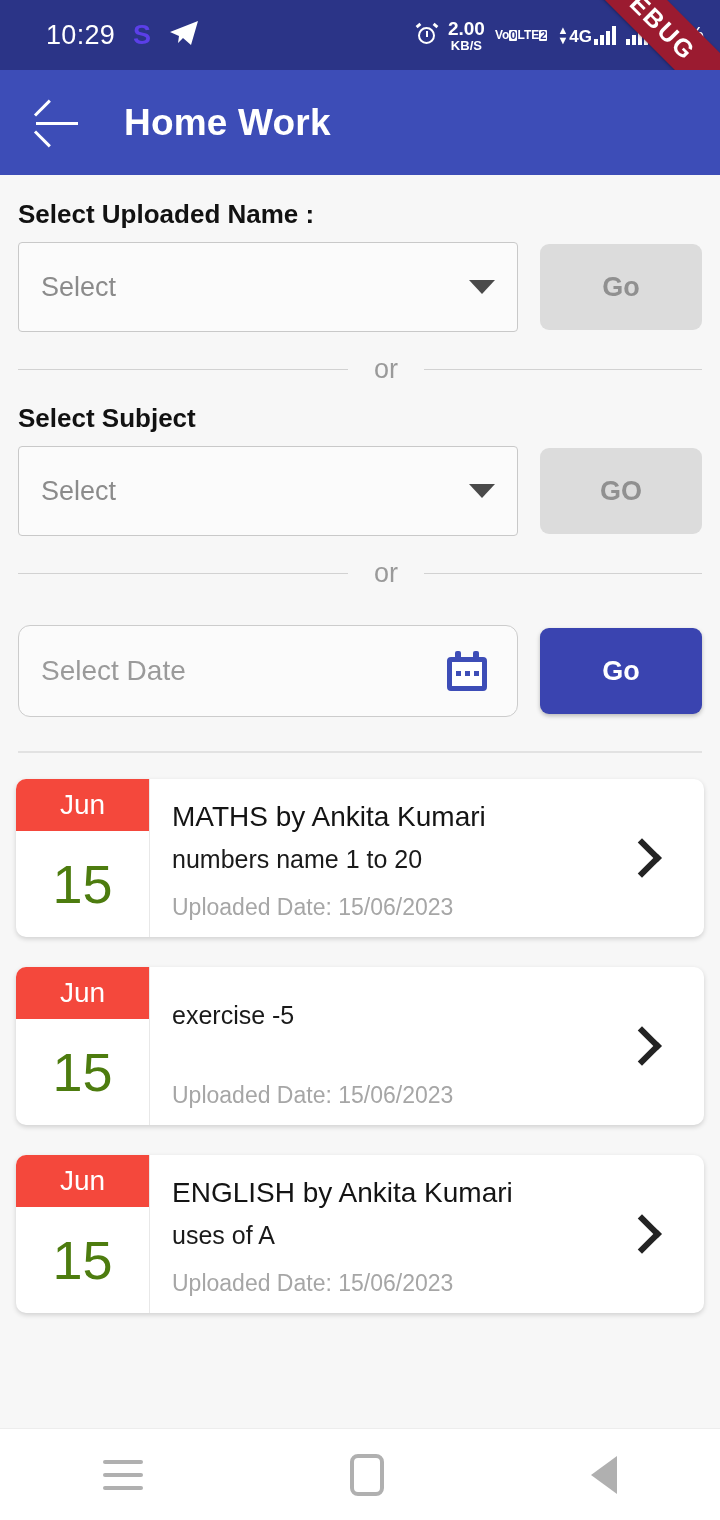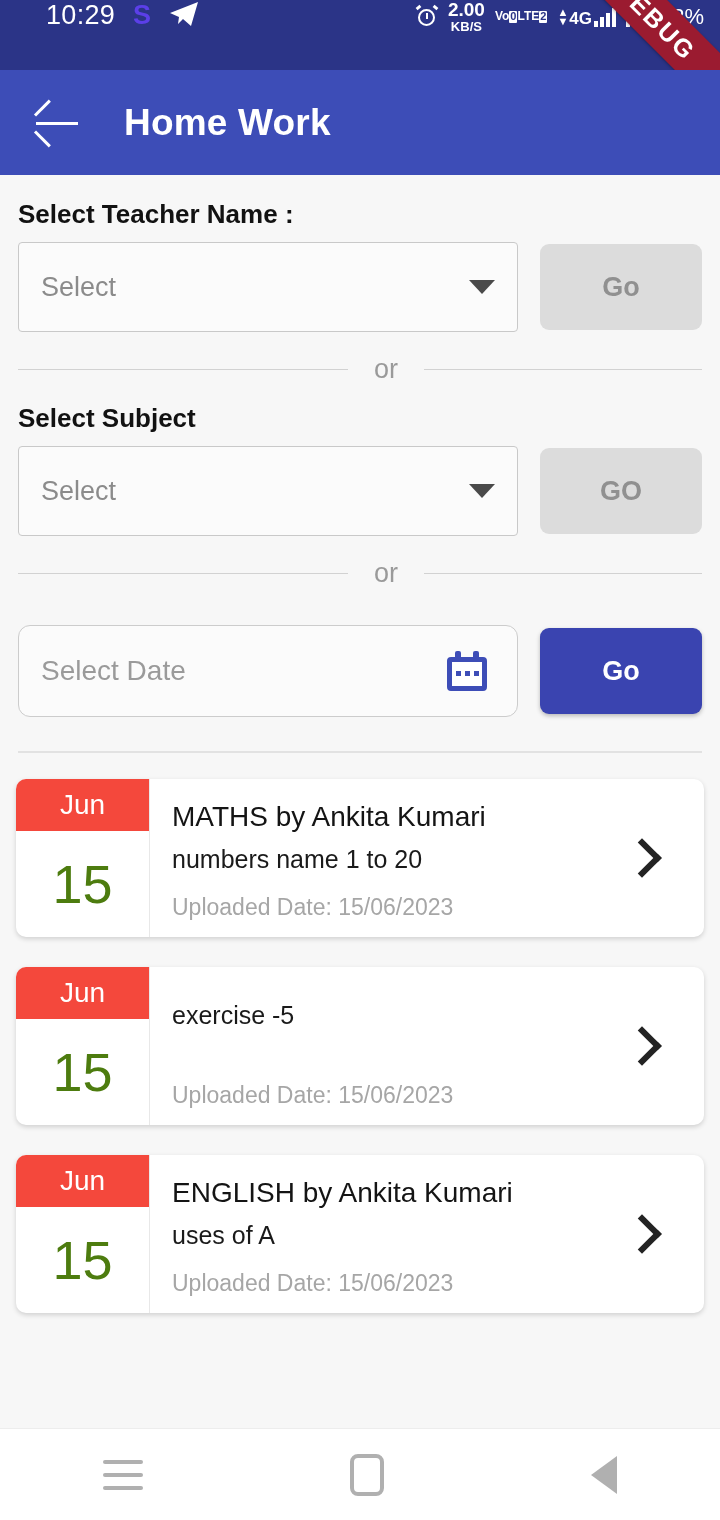--- a/index.html
+++ b/index.html
@@ -7,21 +7,21 @@
     width:720px; height:1520px;
     font-family:"Liberation Sans", sans-serif;
     background:#ffffff;
     overflow:hidden;
   }
   #screen { position:relative; width:720px; height:1520px; background:#f7f7f7; overflow:hidden; }
 
   
   .statusbar {
     position:relative; height:70px; background:#2b3487;
-    display:flex; align-items:flex-start; justify-content:space-between;
+    display:flex; align-items:center; justify-content:space-between;
     padding:0 16px 0 46px; color:#fff; overflow:hidden;
   }
   .sb-left { display:flex; align-items:center; gap:18px; }
   .sb-time { font-size:27px; letter-spacing:.3px; }
   .sb-s { font-size:27px; font-weight:bold; color:#5b3fe8; line-height:1; }
   .sb-right { display:flex; align-items:center; gap:10px; }
   .sb-alarm { width:22px; height:22px; position:relative; }
   .sb-alarm .ring { position:absolute; left:2px; top:3px; width:17px; height:17px;
       border:2px solid #fff; border-radius:50%; }
   .sb-alarm .h1, .sb-alarm .h2 { position:absolute; width:5px; height:3px; background:#fff; top:0; }
@@ -196,21 +196,21 @@
     <div class="back-arrow">
       <span class="shaft"></span>
         <span class="h-up"></span>
         <span class="h-dn"></span>
     </div>
     <div class="appbar-title">Home Work</div>
   </div>
 
   <div class="form-area">
 
-    <div class="field-label">Select Teacher Name :</div>
+    <div class="field-label">Select Uploaded Name :</div>
     <div class="row">
       <div class="dropdown">
         <span class="ph">Select</span>
         <span class="caret"></span>
       </div>
       <button class="go-btn disabled">Go</button>
     </div>
 
     <div class="or-sep">
       <span class="ln left"></span>

